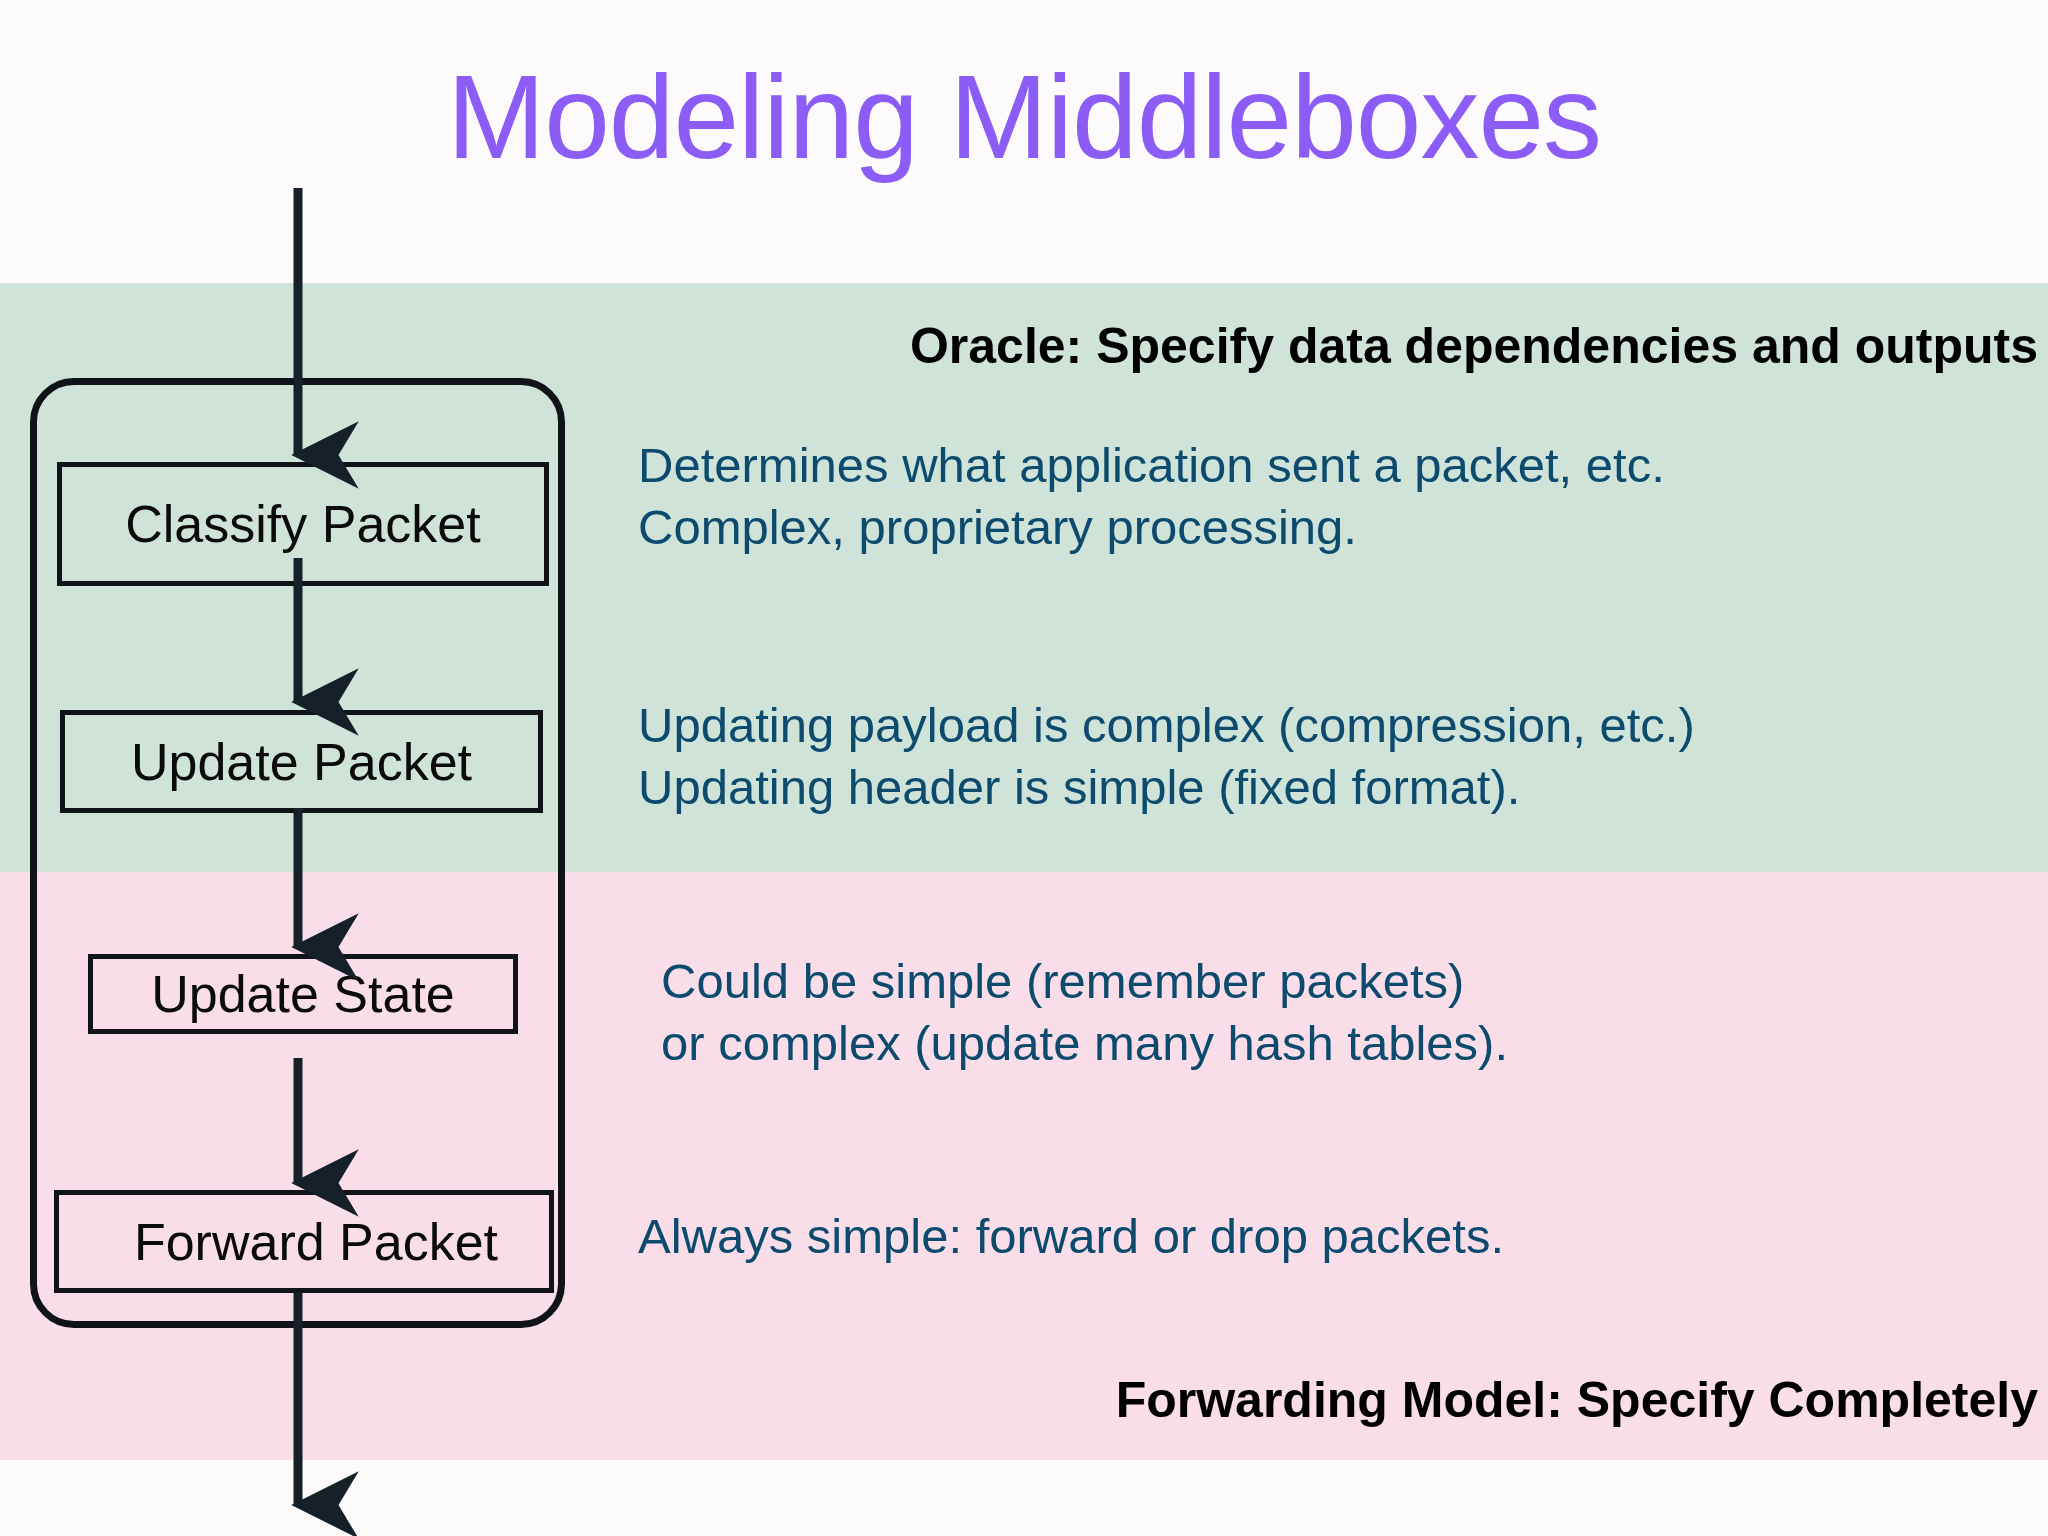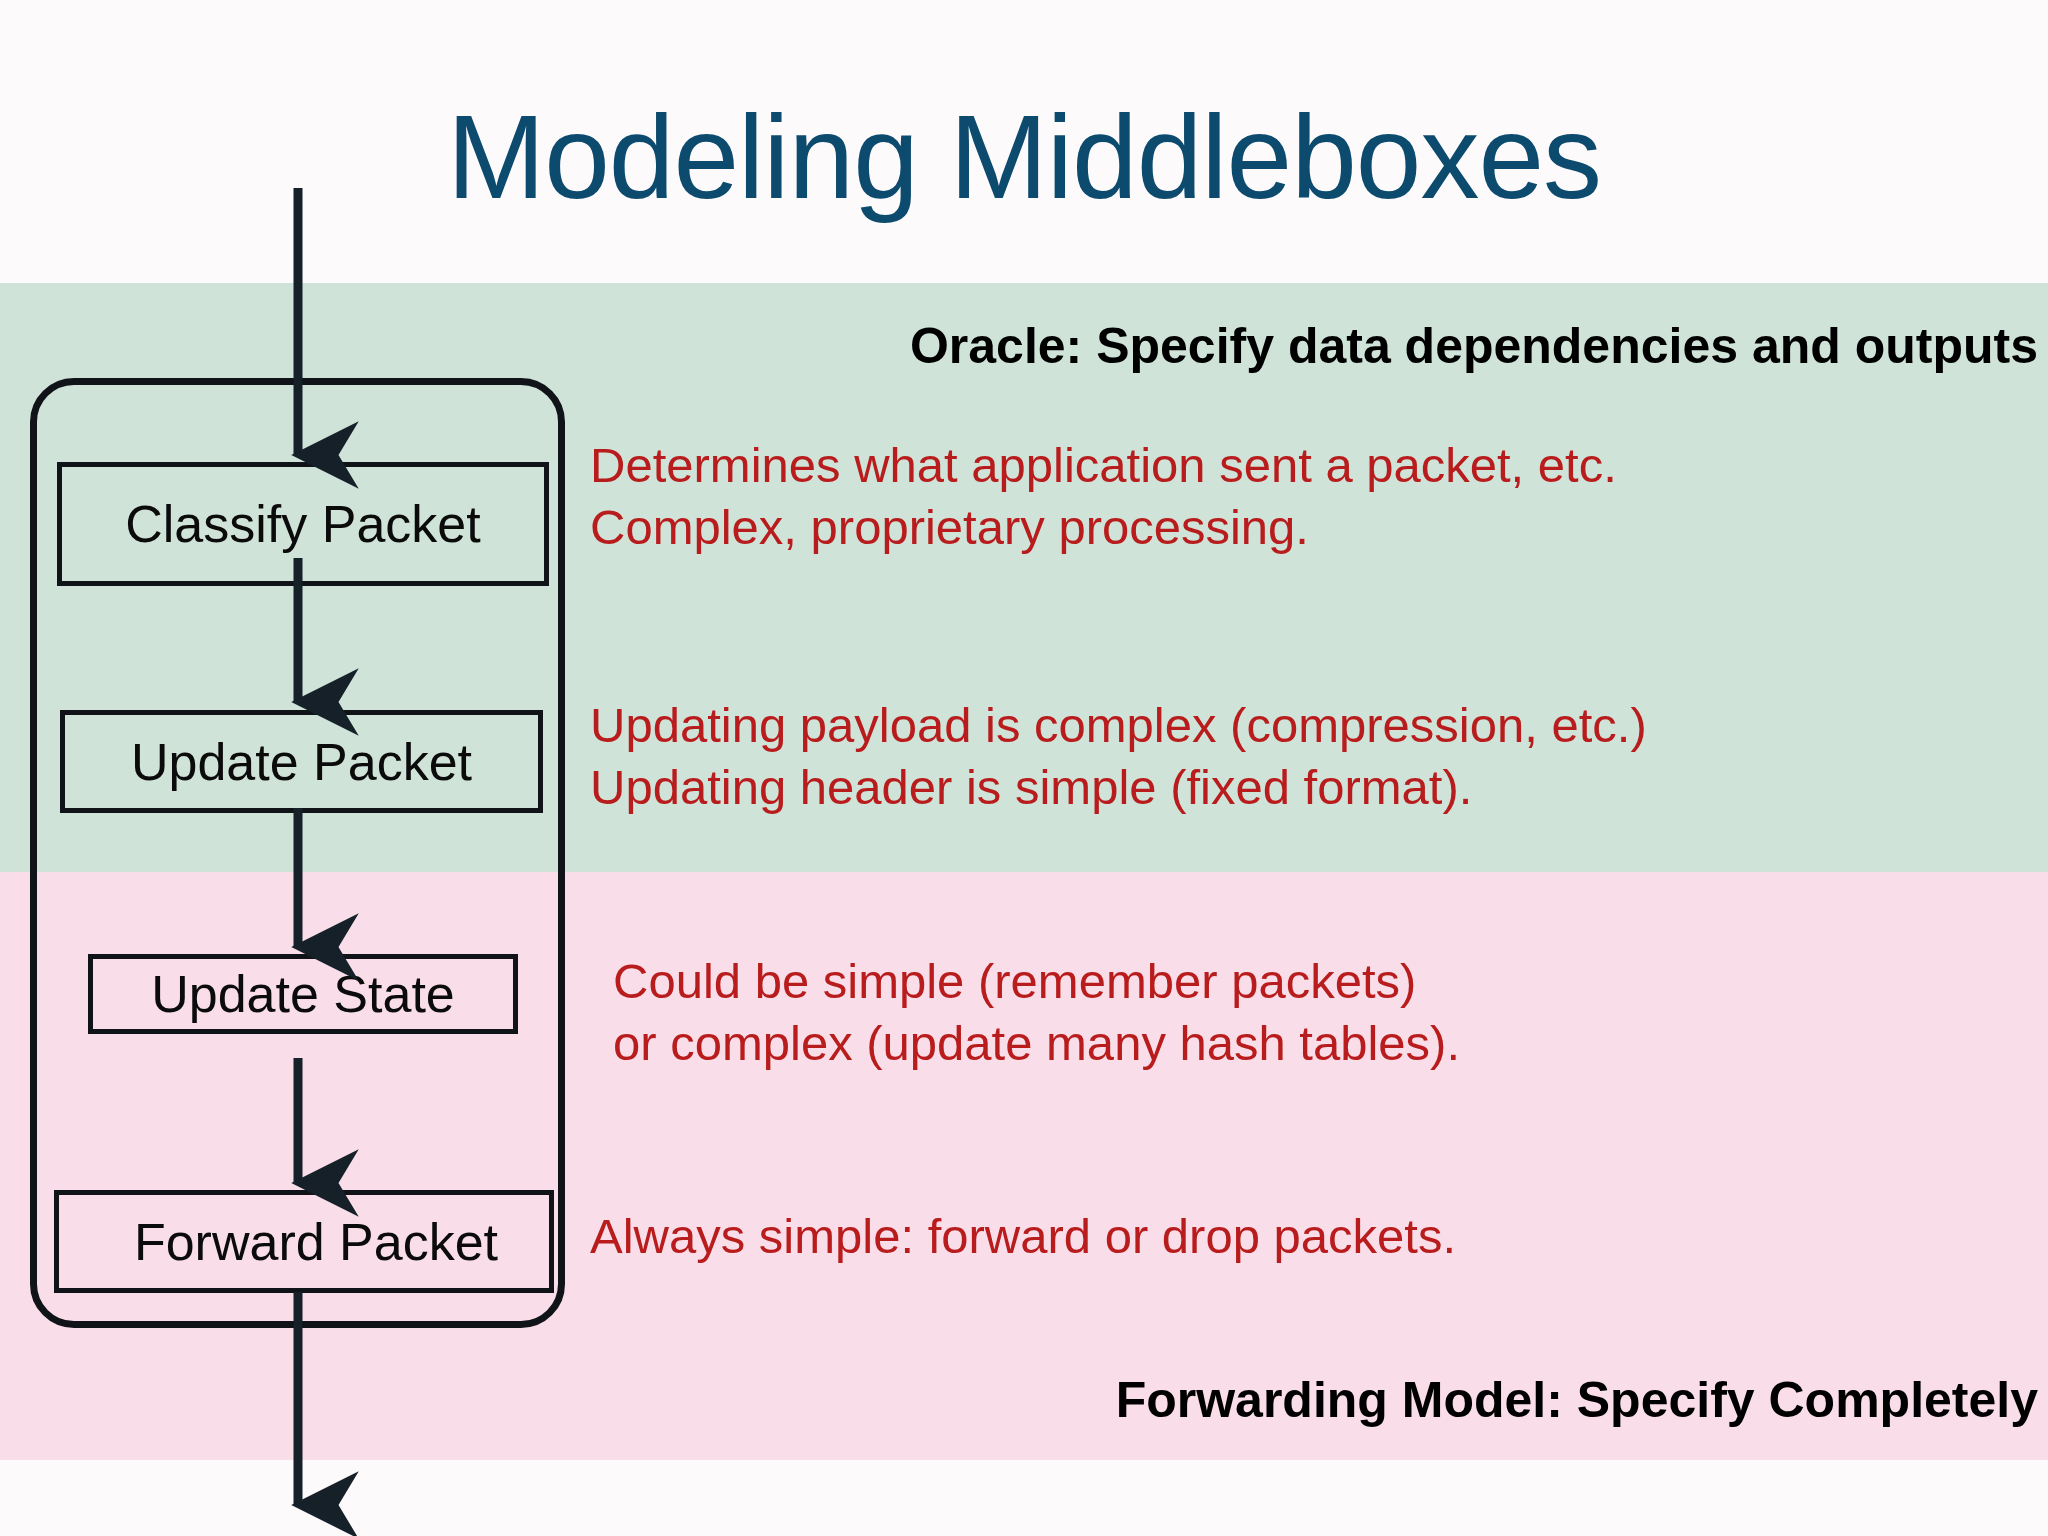--- a/index.html
+++ b/index.html
@@ -39,23 +39,22 @@
   
   #title {
     position: absolute;
     left: 0; top: 52px;
     width: 2048px;
     text-align: center;
     font-size: 118px;
     line-height: 130px;
     font-weight: 400;
     letter-spacing: -1px;
-    color: #0c4a6e;
+    color: #8b5cf6;
     white-space: nowrap;
-    margin-top: 40px;
   }
 
   
   .section-header {
     position: absolute;
     font-weight: bold;
     color: #000000;
     white-space: nowrap;
     font-size: 50px;
     line-height: 56px;
@@ -67,24 +66,25 @@
   }
   #forwarding-header {
     left: 0; top: 1372px;
     width: 2038px;
     text-align: right;
   }
 
   
   .desc {
     position: absolute;
-    color: #b91c1c;
+    color: #0c4a6e;
     font-size: 49px;
     line-height: 62px;
     white-space: nowrap;
+    margin-left: 48px;
   }
   #desc-classify  { left: 590px; top: 434px; }
   #desc-update-pkt{ left: 590px; top: 694px; }
   #desc-update-st { left: 613px; top: 950px; }
   #desc-forward   { left: 590px; top: 1205px; }
 
   
   #flow-container {
     position: absolute;
     left: 30px; top: 378px;

